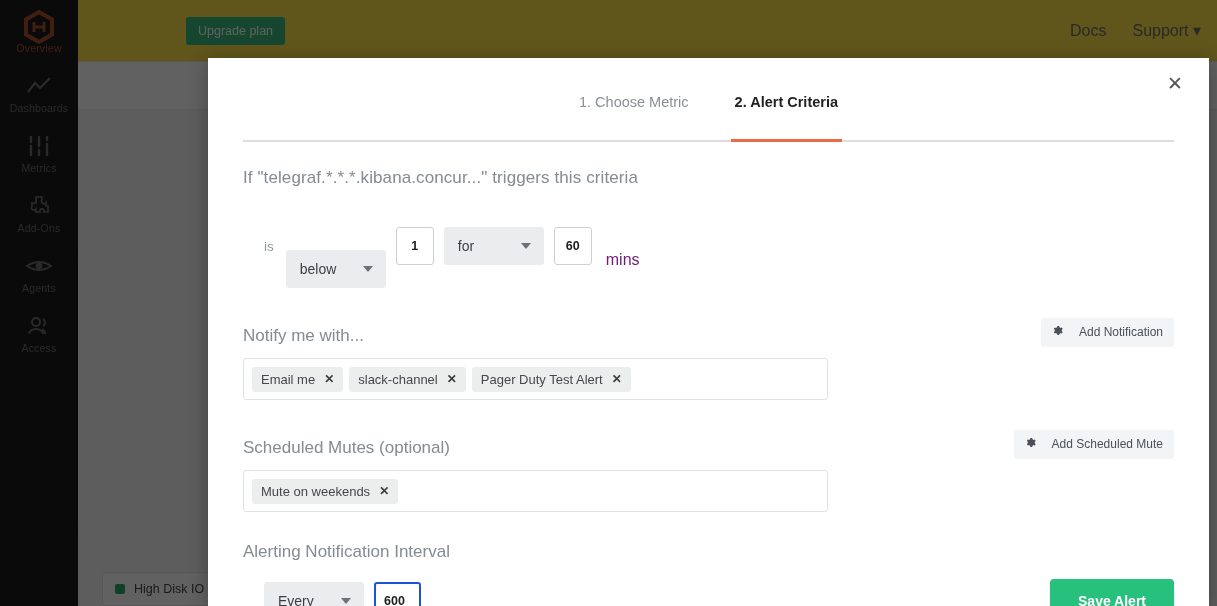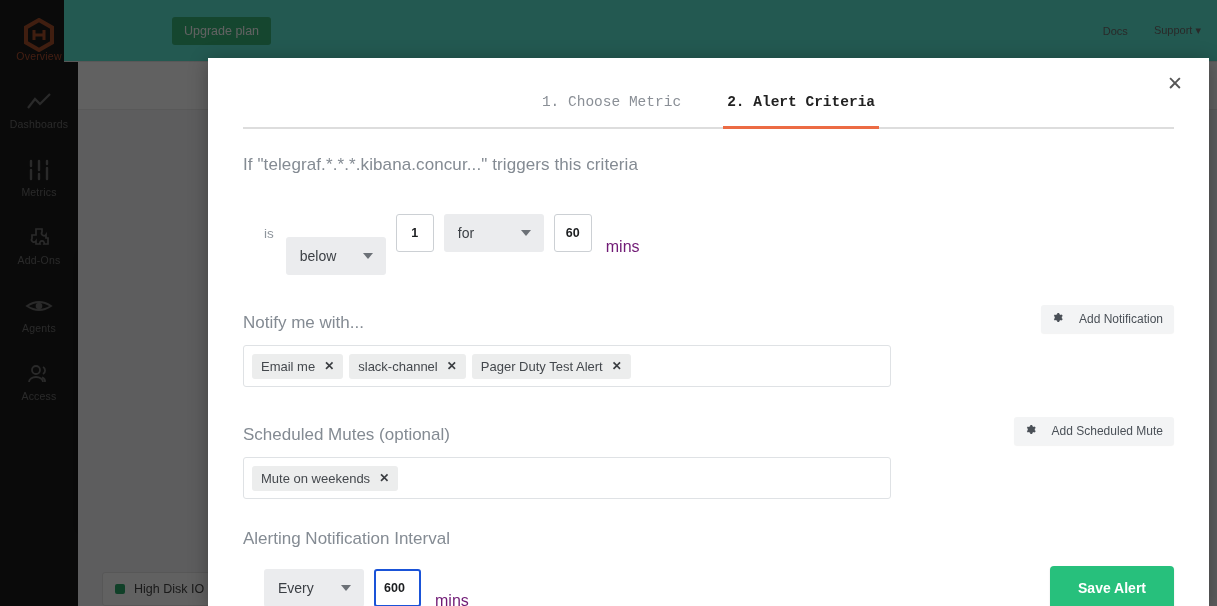--- a/index.html
+++ b/index.html
@@ -14,21 +14,21 @@
 
   
   .bg-root { position: absolute; inset: 0; background: #f5f6f7; }
 
   .rail {
     position: absolute; left: 0; top: 0; width: 78px; height: 606px;
     background: #1c1c1c;
     display: flex; flex-direction: column; align-items: center;
   }
   .rail-item {
-    width: 64px; padding: 18px 2px 6px; text-align: center;
+    width: 64px; padding: 10px 2px 6px; text-align: center;
     color: #6e6e6e; cursor: pointer;
   }
   .rail-item .ri-ico { display: block; height: 30px; line-height: 30px; }
   .rail-item .ri-ico svg { vertical-align: middle; }
   .rail-item .ri-label {
     display: block; font-size: 10.5px; margin-top: 2px; letter-spacing: .2px;
   }
   .rail-item.active { color: #b2552e; }
   .rail-item.active .ri-label { color: #b05030; }
 
@@ -42,32 +42,32 @@
   .sub-item {
     color: #7d7d7d; font-size: 11.5px; line-height: 14px;
     text-align: center; padding: 12px 6px;
     border-bottom: 1px solid #2c2c2c; cursor: pointer;
   }
   .sub-item:last-child { border-bottom: none; }
   .sub-item.cur { color: #9b9b9b; }
   .ext-ico { font-size: 9px; vertical-align: 1px; }
 
   .topbar {
-    position: absolute; left: 64px; top: 0; right: 0; height: 62px;
-    background: #5eead4; border-bottom: 1px solid #e6e6e6;
+    position: absolute; left: 78px; top: 0; right: 0; height: 62px;
+    background: #fde047; border-bottom: 1px solid #e6e6e6;
     display: flex; align-items: center; padding: 0 16px;
   }
   .upgrade-btn {
     background: #37b87c; color: #fff; border: none;
     font-size: 12.5px; padding: 7px 12px; border-radius: 3px;
     margin-left: 92px; cursor: pointer;
     font-family: "Liberation Sans", sans-serif;
   }
   .top-right { margin-left: auto; display: flex; align-items: center; gap: 26px; }
-  .top-link { color: #6c6c6c; font-size: 11px; cursor: pointer; }
+  .top-link { color: #6c6c6c; font-size: 16px; cursor: pointer; }
 
   .content-head {
     position: absolute; left: 78px; top: 62px; right: 0; height: 48px;
     background: #ffffff; border-bottom: 1px solid #e9e9e9;
   }
   .bg-body {
     position: absolute; left: 78px; top: 110px; right: 0; bottom: 0;
     background: #f4f5f6;
   }
   .card-row {
@@ -94,22 +94,22 @@
   .modal-close {
     position: absolute; right: 22px; top: 14px;
     width: 24px; height: 24px; line-height: 24px; text-align: center;
     font-size: 19px; color: #555; cursor: pointer; font-weight: 400;
   }
   .tabs {
     margin: 28px 35px 0; border-bottom: 2px solid #ddd;
     display: flex; justify-content: center; gap: 38px;
   }
   .tab {
-    font-size: 14.5px; padding: 6px 4px 16px; cursor: pointer;
-    color: #8a8f96; position: relative; top: 2px; font-family: Liberation Mono, monospace;
+    font-size: 14.5px; padding: 6px 4px 29px; cursor: pointer;
+    color: #8a8f96; position: relative; top: 2px;
   }
   .tab.active { color: #222; font-weight: bold; border-bottom: 3px solid #ec6b44; }
 
   .modal-body { padding: 0 35px; }
 
   .crit-title {
     font-size: 17px; color: #848b93; margin-top: 26px; letter-spacing: .1px;
   }
 
   .row { display: flex; align-items: center; gap: 10px; margin-top: 16px; }
@@ -147,21 +147,21 @@
   .sec-title { font-size: 17px; color: #848b93; }
   .ghost-btn {
     background: #f3f4f5; border: none; border-radius: 3px;
     font-size: 12px; color: #4a5057; padding: 7px 11px; cursor: pointer;
     display: inline-flex; align-items: center; gap: 16px;
     font-family: "Liberation Sans", sans-serif;
     box-shadow: 0 1px 1px rgba(0,0,0,.05);
   }
 
   .tagbox {
-    margin-top: 12px; width: 648px; min-height: 42px;
+    margin-top: 12px; width: 585px; min-height: 42px;
     border: 1px solid #dfe2e5; border-radius: 3px; background: #fff;
     display: flex; align-items: center; flex-wrap: wrap; gap: 6px;
     padding: 6px 8px;
   }
   .tag {
     background: #eceded; border-radius: 3px; padding: 5px 9px;
     font-size: 13px; color: #44484d; display: inline-flex;
     align-items: center; gap: 9px;
   }
   .tag-x { font-size: 12px; color: #3a3d41; cursor: pointer; font-weight: bold; }

